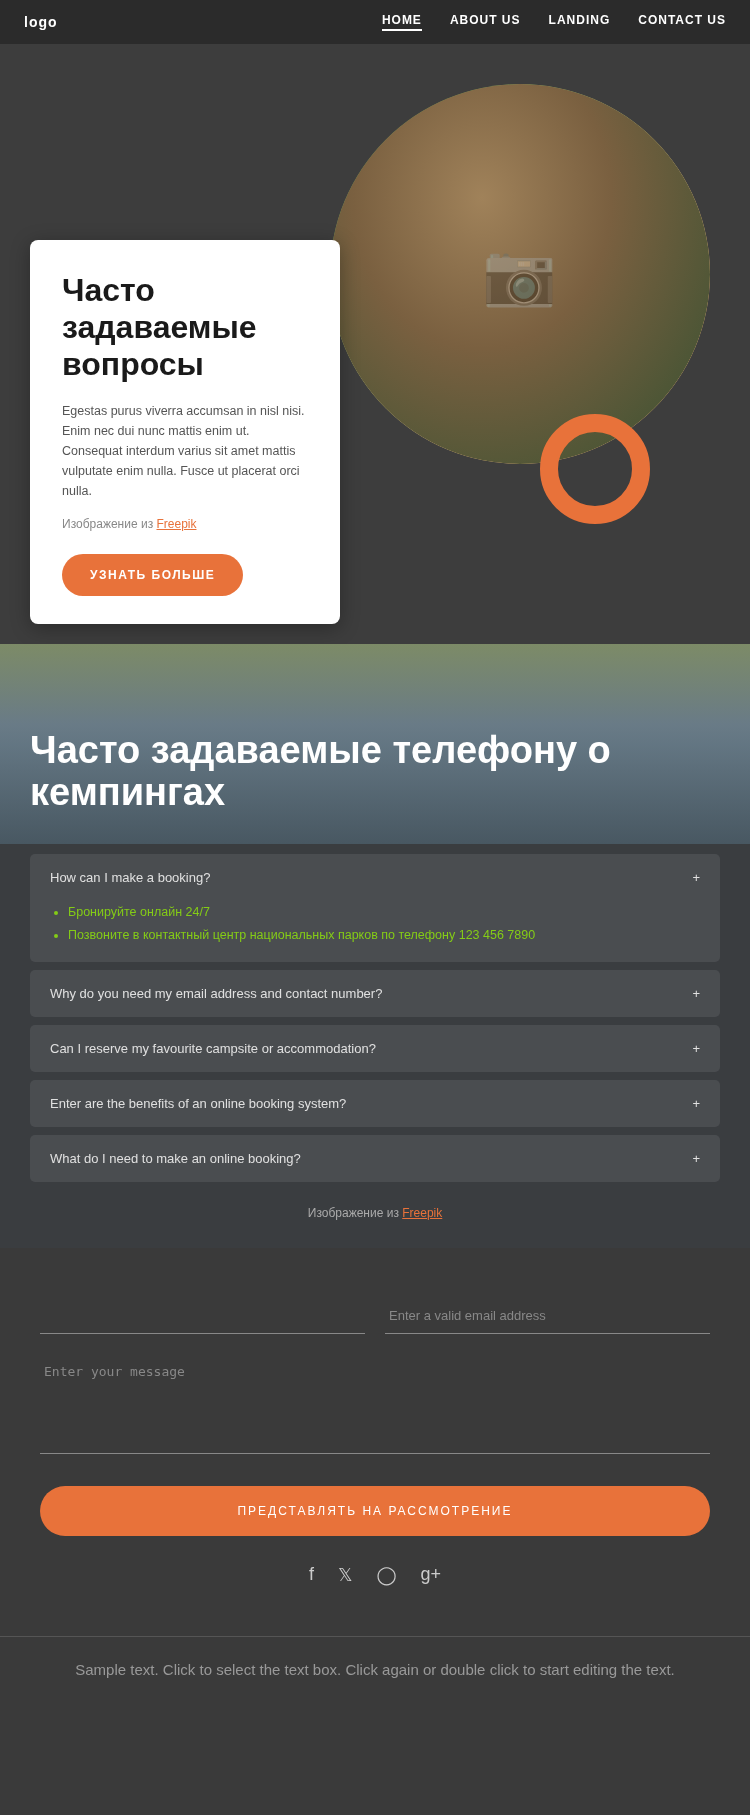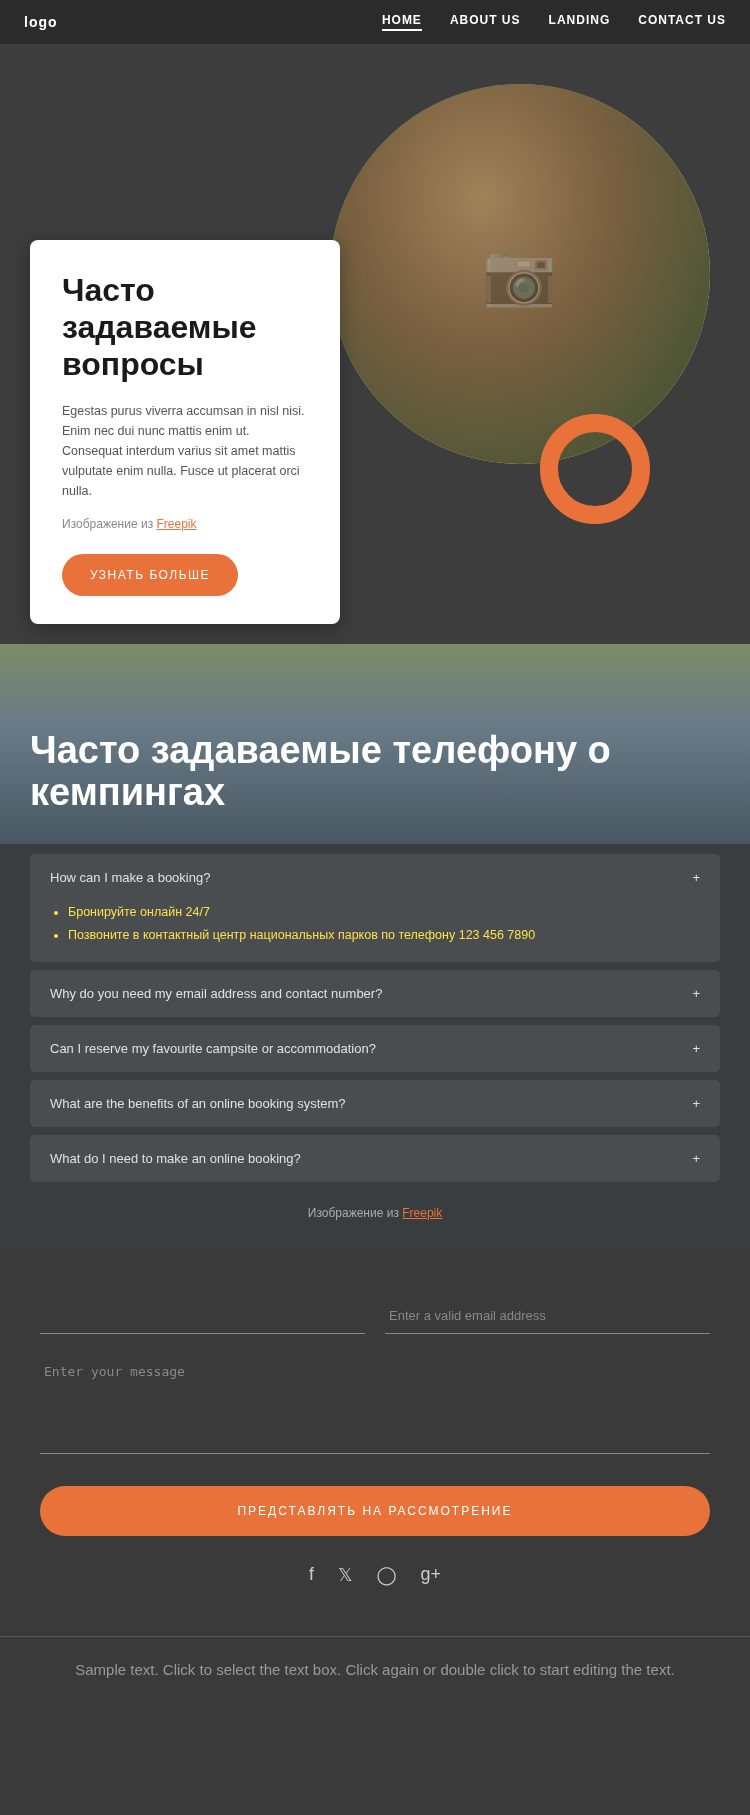--- a/index.html
+++ b/index.html
@@ -129,21 +129,21 @@
       color: #e8723a;
       text-decoration: underline;
     }
     .btn-orange {
       background: #e8723a;
       color: #fff;
       border: none;
       border-radius: 25px;
       padding: 14px 28px;
       font-size: 12px;
-      font-weight: 400;
+      font-weight: 700;
       letter-spacing: 1.5px;
       text-transform: uppercase;
       cursor: pointer;
       display: inline-block;
     }
 
     
     .faq-banner {
       position: relative;
       height: 200px;
@@ -198,21 +198,21 @@
       line-height: 1;
     }
     .faq-answer {
       padding: 0 20px 16px;
     }
     .faq-answer ul {
       list-style: disc;
       padding-left: 18px;
     }
     .faq-answer ul li {
-      color: #fde047;
+      color: #84cc16;
       font-size: 12.5px;
       line-height: 1.8;
     }
     .faq-credit {
       text-align: center;
       padding: 16px 0 8px;
       font-size: 12px;
       color: #aaa;
     }
     .faq-credit a {
@@ -365,21 +365,21 @@
 
   <div class="faq-item">
     <div class="faq-question">
       <span>Can I reserve my favourite campsite or accommodation?</span>
       <span class="faq-plus">+</span>
     </div>
   </div>
 
   <div class="faq-item">
     <div class="faq-question">
-      <span>What are the benefits of an online booking system?</span>
+      <span>Enter are the benefits of an online booking system?</span>
       <span class="faq-plus">+</span>
     </div>
   </div>
 
   <div class="faq-item">
     <div class="faq-question">
       <span>What do I need to make an online booking?</span>
       <span class="faq-plus">+</span>
     </div>
   </div>

